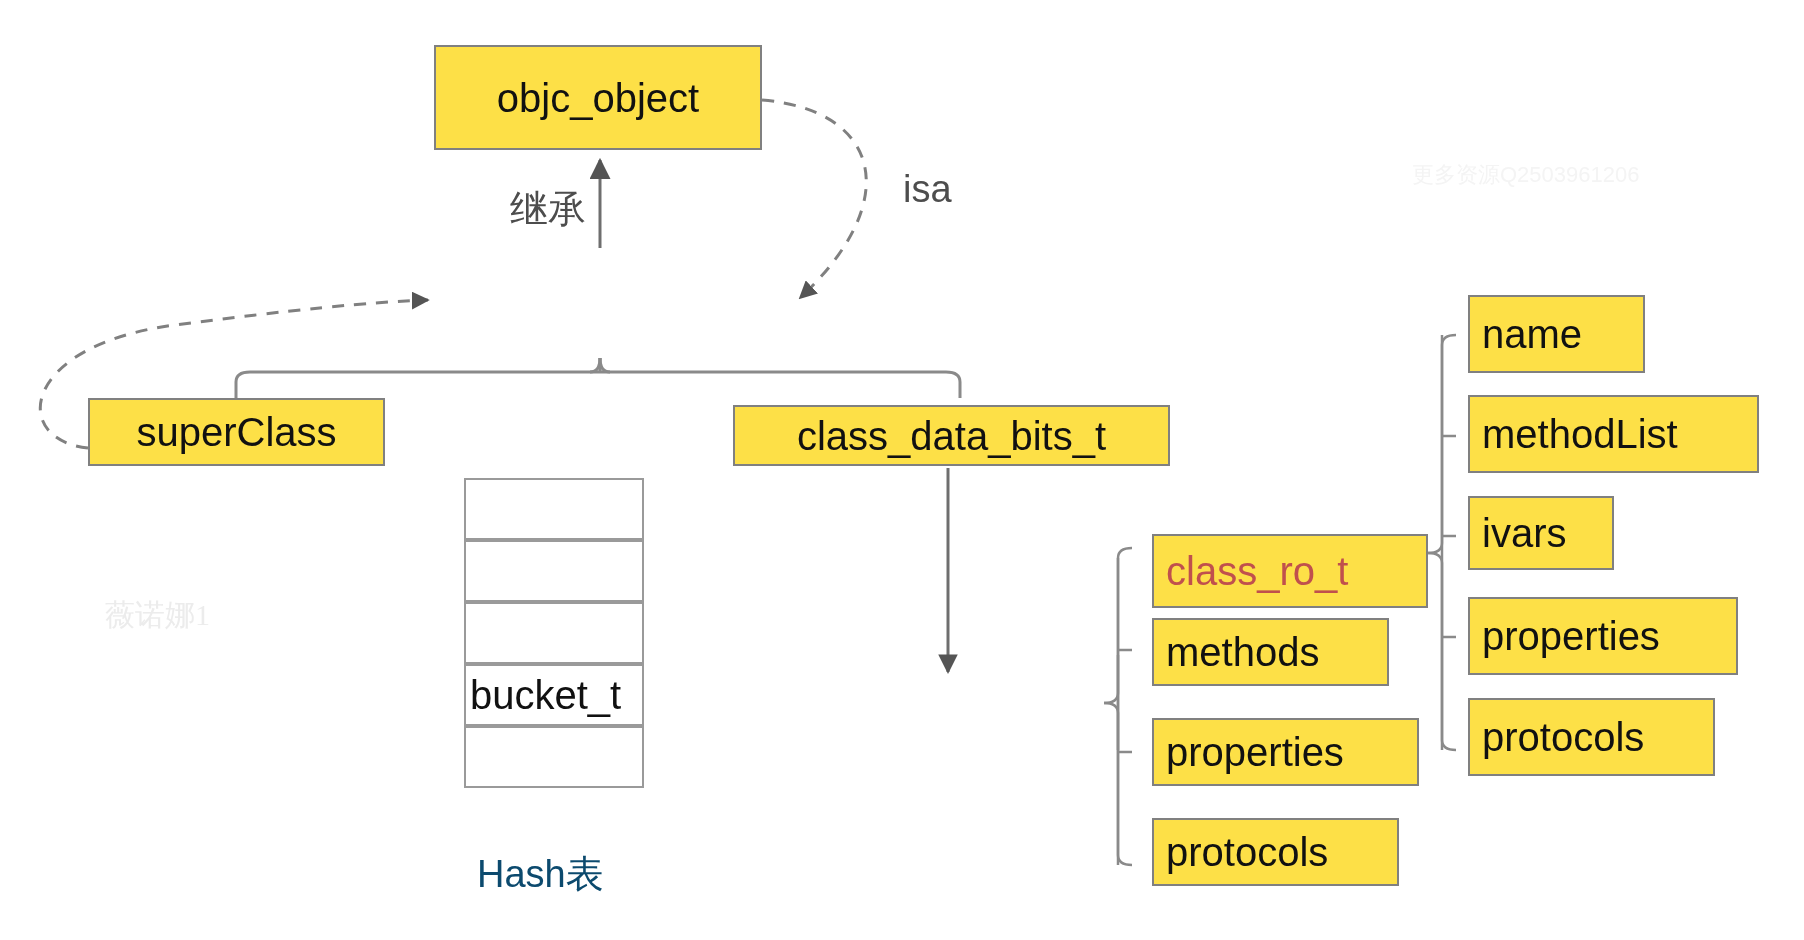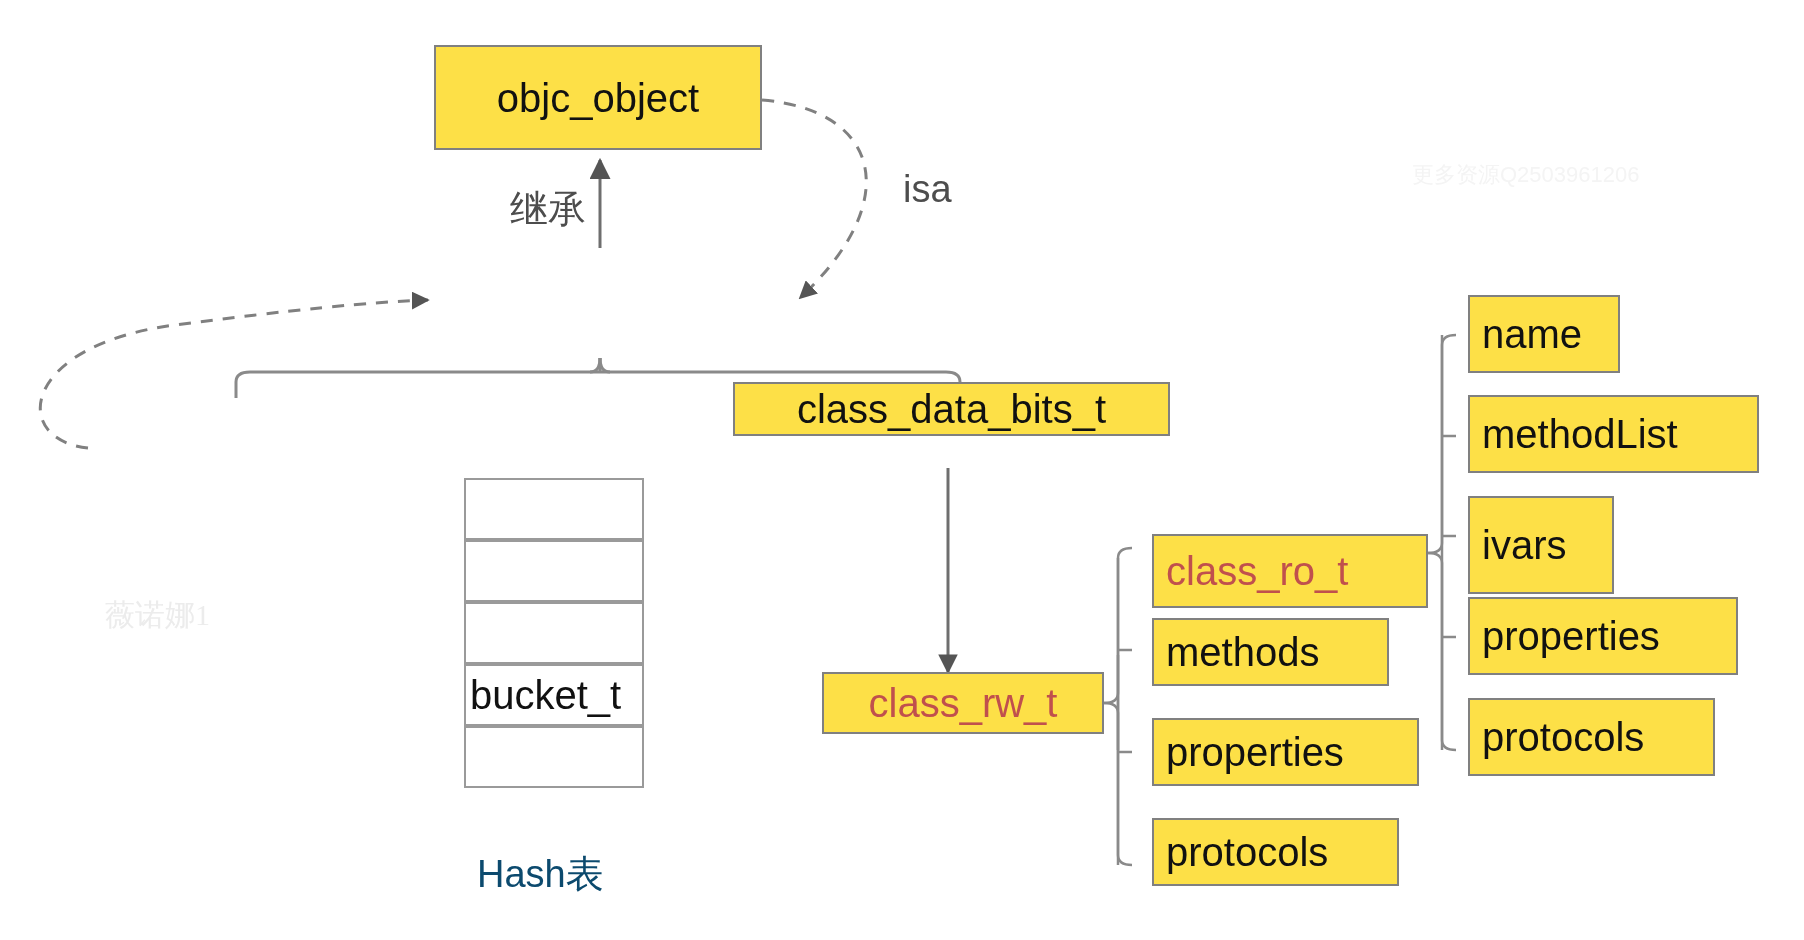--- a/index.html
+++ b/index.html
@@ -143,40 +143,40 @@
     </g>
   </svg>
 
   <div class="node" style="left:434px; top:45px; width:328px; height:105px;">objc_object</div>
 
 
   <div class="free-label" style="left:474px; top:190px;margin-left:36px;">继承</div>
 
   <div class="free-label" style="left:903px; top:170px;">isa</div>
 
+  <div class="node" style="left:88px; top:398px; width:297px; height:68px;">superClass</div>
 
 
-  <div class="node" style="left:733px; top:382px; width:437px; height:54px;">class_data_bits_t</div>
+  <div class="node" style="left:733px; top:405px; width:437px; height:61px;">class_data_bits_t</div>
 
   <div id="hash-table">
     <div class="cell" style="left:464px; top:478px; width:180px; height:62px;"></div>
     <div class="cell" style="left:464px; top:540px; width:180px; height:62px;"></div>
     <div class="cell" style="left:464px; top:602px; width:180px; height:62px;"></div>
     <div class="cell" style="left:464px; top:664px; width:180px; height:62px;">bucket_t</div>
     <div class="cell" style="left:464px; top:726px; width:180px; height:62px;"></div>
   </div>
 
   <div class="free-label dark" style="left:477px; top:855px;">Hash表</div>
 
-  <div class="node red" style="left:822px; top:672px; width:282px; height:62px;">class_rw_t</div>
 
   <div class="node red lbl-left" style="left:1152px; top:534px; width:276px; height:74px;">class_ro_t</div>
   <div class="node lbl-left" style="left:1152px; top:618px; width:237px; height:68px;text-align:right;">methods</div>
   <div class="node lbl-left" style="left:1152px; top:718px; width:267px; height:68px;">properties</div>
   <div class="node lbl-left" style="left:1152px; top:818px; width:247px; height:68px;">protocols</div>
 
-  <div class="node lbl-left" style="left:1468px; top:295px; width:152px; height:78px;">name</div>
+  <div class="node lbl-left" style="left:1468px; top:295px; width:177px; height:78px;">name</div>
   <div class="node lbl-left" style="left:1468px; top:395px; width:291px; height:78px;">methodList</div>
-  <div class="node lbl-left" style="left:1468px; top:496px; width:146px; height:98px;">ivars</div>
+  <div class="node lbl-left" style="left:1468px; top:496px; width:146px; height:74px;">ivars</div>
   <div class="node lbl-left" style="left:1468px; top:597px; width:270px; height:78px;">properties</div>
   <div class="node lbl-left" style="left:1468px; top:698px; width:247px; height:78px;">protocols</div>
 
 </div>
 
 </body></html>

